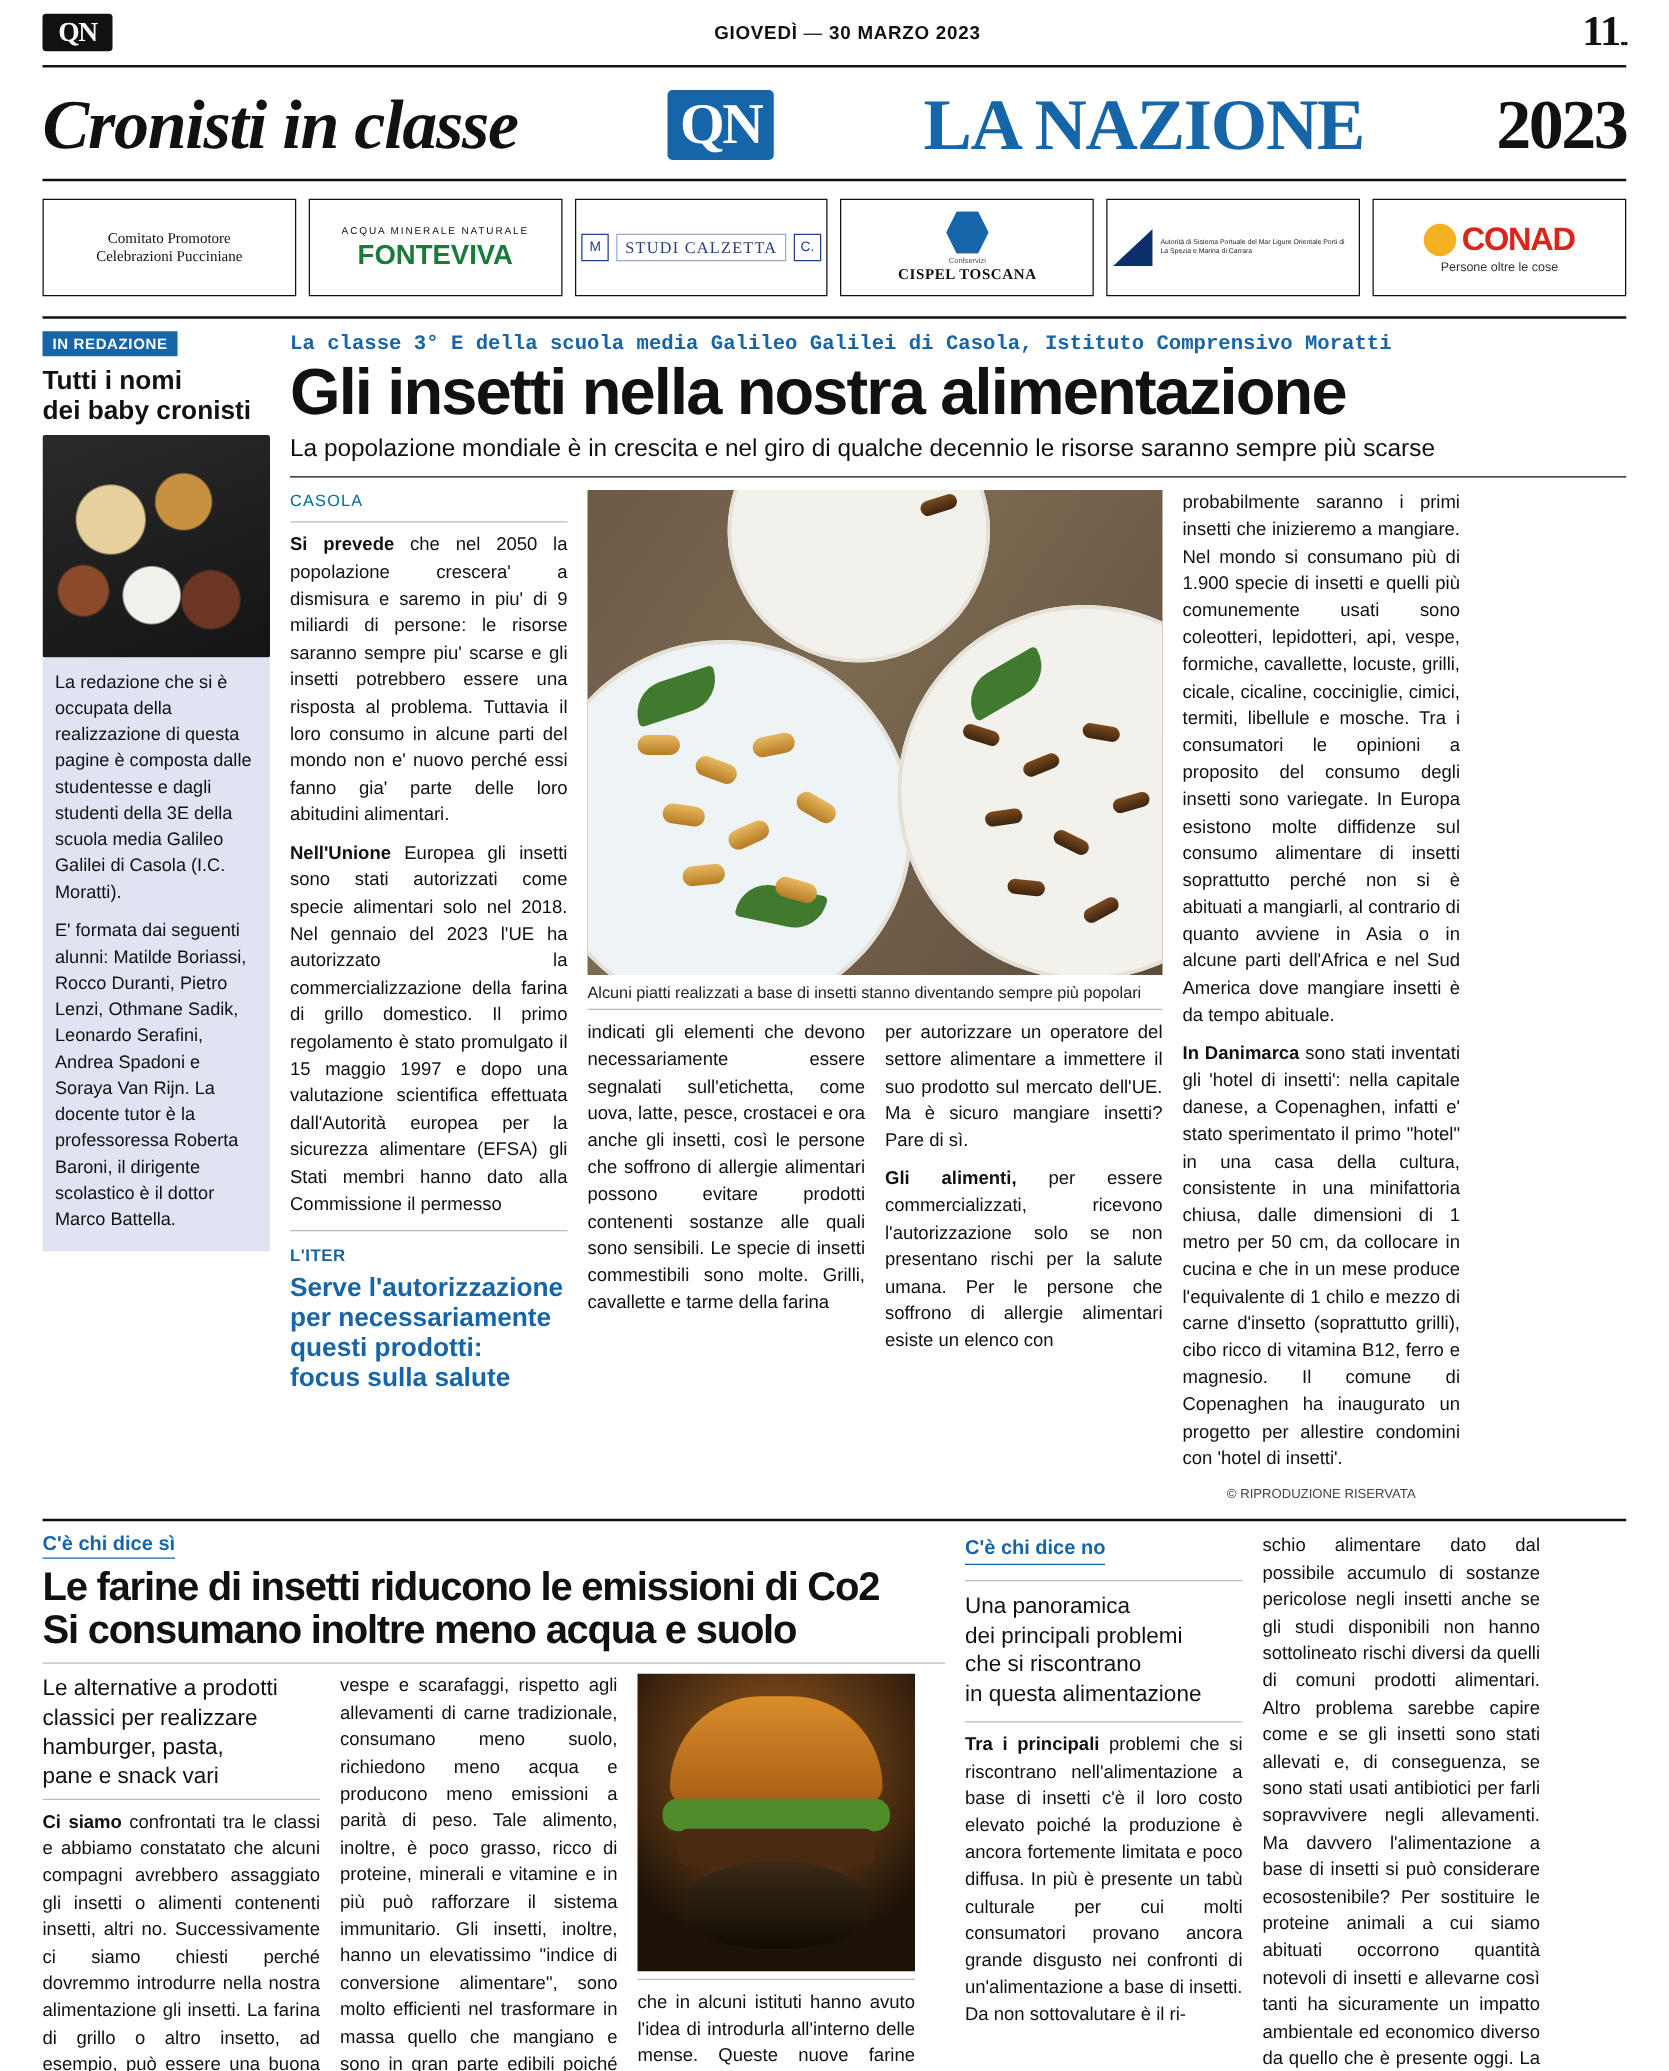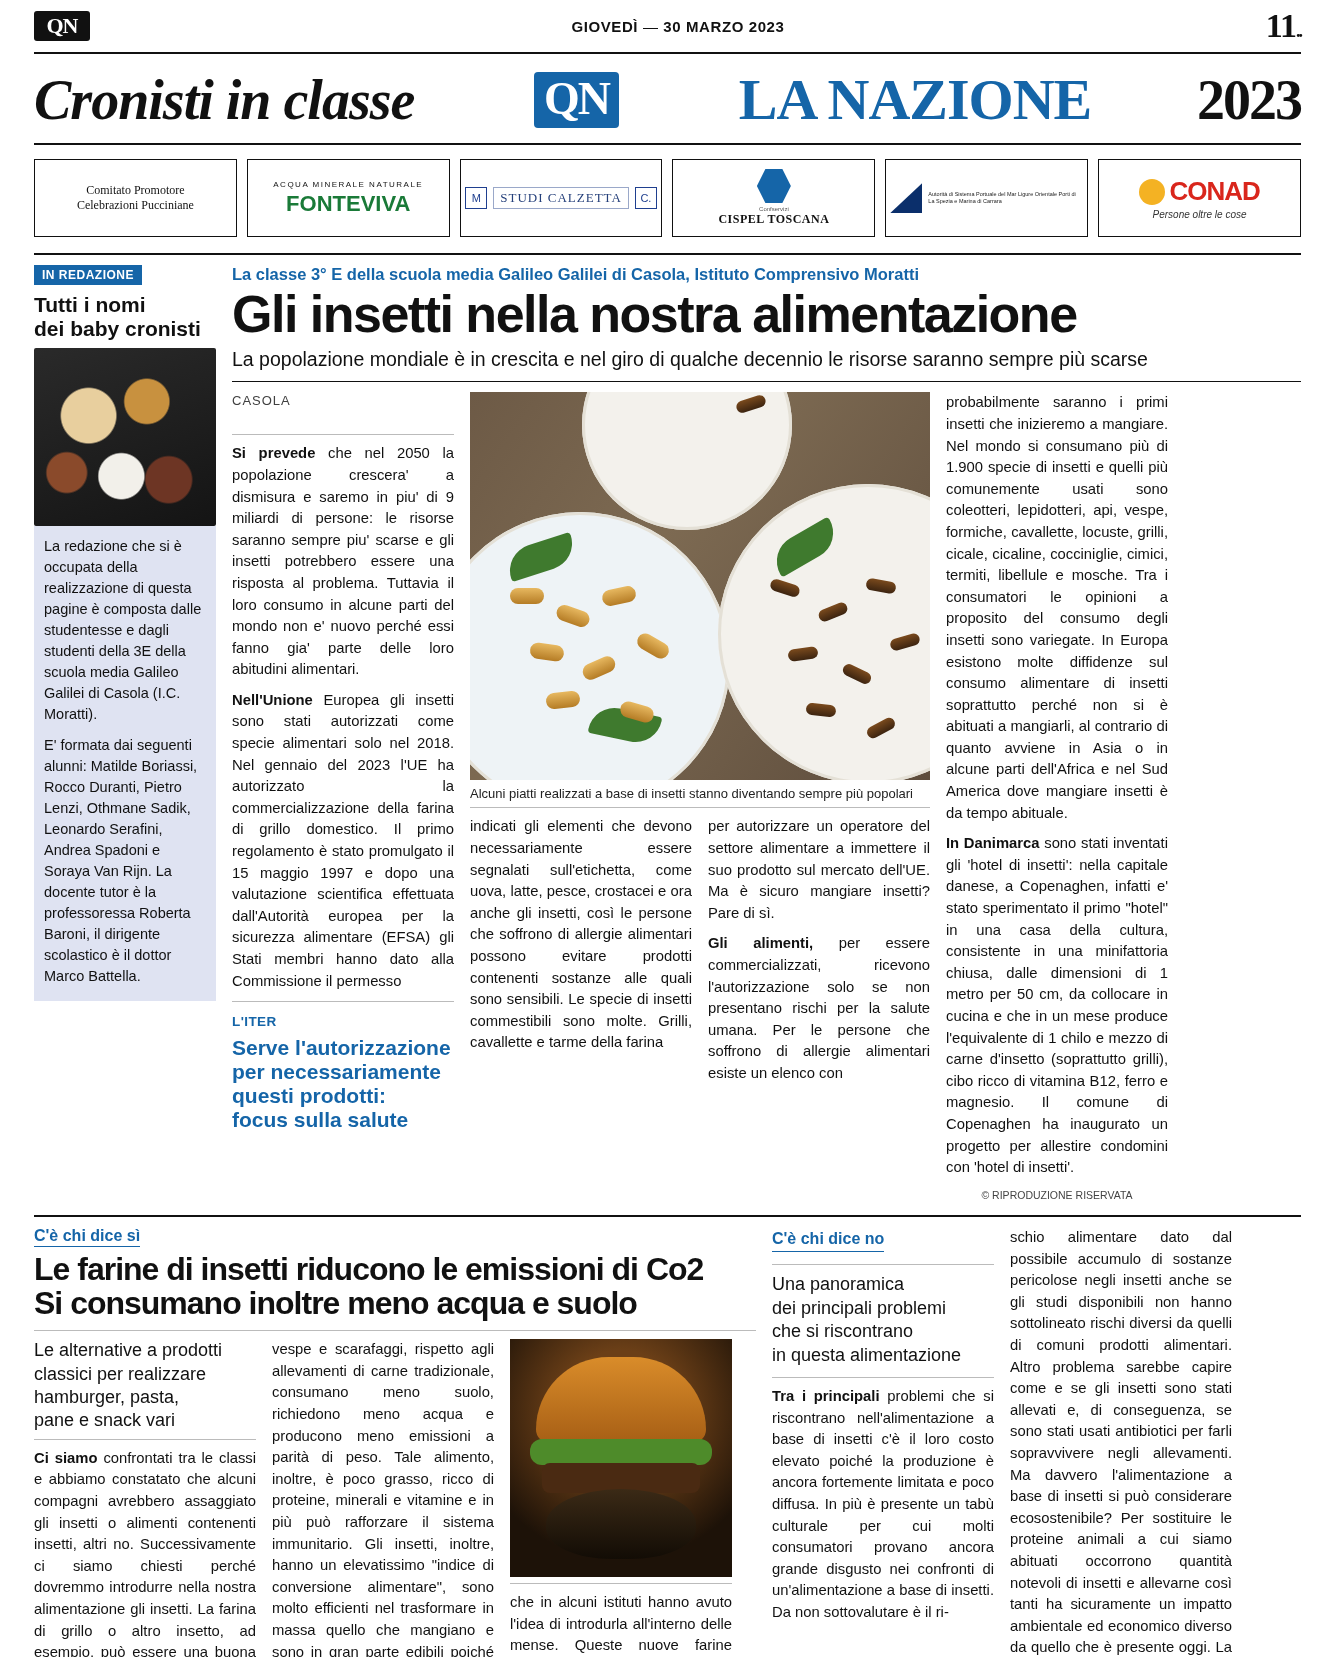--- a/index.html
+++ b/index.html
@@ -45,21 +45,21 @@
   .sp-calzetta .bx { width:22px; height:22px; border:1.5px solid #1f3f8f; color:#1f3f8f; font-size:11px; display:flex;align-items:center;justify-content:center;}
   .sp-calzetta .nm { font-family:"Liberation Serif", serif; font-size:13px; letter-spacing:1px; color:#243f7a; border:1px solid #9aa8c9; padding:2px 6px;}
   .sp-cispel .hex { width:34px;height:34px;background:#1565a8; clip-path: polygon(25% 0,75% 0,100% 50%,75% 100%,25% 100%,0 50%); margin:0 auto 3px auto; }
   .sp-cispel .t1 { font-size:6px; color:#555; }
   .sp-cispel .t2 { font-family:"Liberation Serif", serif; font-weight:bold; font-size:12px; letter-spacing:.5px; }
   .sp-porto { display:flex; align-items:center; gap:6px; }
   .sp-porto .sail { width:46px;height:30px;background:#0b2f6b; clip-path: polygon(0 100%, 100% 0, 100% 100%); }
   .sp-porto .ptxt { font-size:5.5px; line-height:1.25; text-align:left; color:#222; }
   .sp-conad .flower { width:26px;height:26px;border-radius:50%;background:#f4b223; display:inline-block; vertical-align:middle; margin-right:4px;}
   .sp-conad .cn { font-family:"Liberation Sans", sans-serif; font-weight:bold; font-size:26px; color:#d9261c; letter-spacing:-1px; vertical-align:middle;}
-  .sp-conad .cl { font-size:10px; color:#333; margin-top:2px;font-style:italic;}
+  .sp-conad .cl { font-size:10px; color:#333; margin-top:2px;}
 
   
   .main { display:flex; gap: 16px; border-top: 2px solid #111; padding-top: 10px; }
   .col-left { width: 182px; flex: none; }
   .col-main { flex: 1; }
 
   .tag-redazione {
     display:inline-block; background:#1565a8; color:#fff; font-weight:bold; font-size:12px;
     letter-spacing:.5px; padding: 3px 8px; margin-bottom: 8px;
   }
@@ -70,28 +70,28 @@
       radial-gradient(circle at 62% 30%, #c8913f 0 13%, transparent 14%),
       radial-gradient(circle at 48% 72%, #f2f0ea 0 14%, transparent 15%),
       radial-gradient(circle at 74% 74%, #6d3524 0 12%, transparent 13%),
       radial-gradient(circle at 18% 70%, #8a4a2b 0 10%, transparent 11%),
       linear-gradient(160deg,#2a2a2a,#141414);
   }
   .left-body { background:#dfe3f2; padding: 10px 10px 14px 10px; margin-top: 0; font-size: 14.5px; line-height: 1.45; }
   .left-body p { margin: 0 0 10px 0; }
   .left-body p:last-child { margin-bottom: 0; }
 
-  .kicker { color:#1565a8; font-weight:bold; font-size: 16.5px; margin-bottom: 4px; }
+  .kicker { color:#1565a8; font-weight:bold; font-size: 16.5px; margin-bottom: 4px; font-family: Liberation Mono, monospace; }
   .headline { font-size: 52px; font-weight: bold; line-height: 1.0; letter-spacing:-1.5px; margin: 2px 0 8px 0; }
   .subhead { font-size: 19.5px; line-height:1.2; margin-bottom: 10px; }
   .rule { border-top: 1px solid #111; margin: 6px 0 10px 0; }
 
   .body-cols { display:flex; gap: 16px; }
   .bcol { width: 222px; font-size: 14.8px; line-height: 1.46; text-align: justify; }
-  .place { font-size: 13px; letter-spacing:1px; color:#404040; margin-bottom:23px; }
+  .place { font-size: 13px; letter-spacing:1px; color:#0369a1; margin-bottom:6px; }
   .hr-thin { border-top:1px solid #bbb; margin:6px 0 8px 0; }
   .bcol p { margin: 0 0 9px 0; }
   .bcol b { font-weight: bold; }
 
   .photo-main { width: 100%; height: 388px; position:relative; overflow:hidden;
     background: linear-gradient(125deg,#6d5a46 0%, #7d6a52 40%, #5d4c3c 100%);
   }
   .photo-main .plate { position:absolute; border-radius:50%; background:#f3f1ec; box-shadow:0 0 0 3px #e4e0d6 inset; }
   .photo-main .p1 { left: 112px; top: -72px; width: 210px; height: 210px; }
   .photo-main .p2 { left: -40px; top: 120px; width: 300px; height: 300px; background:#eef3f6; }

